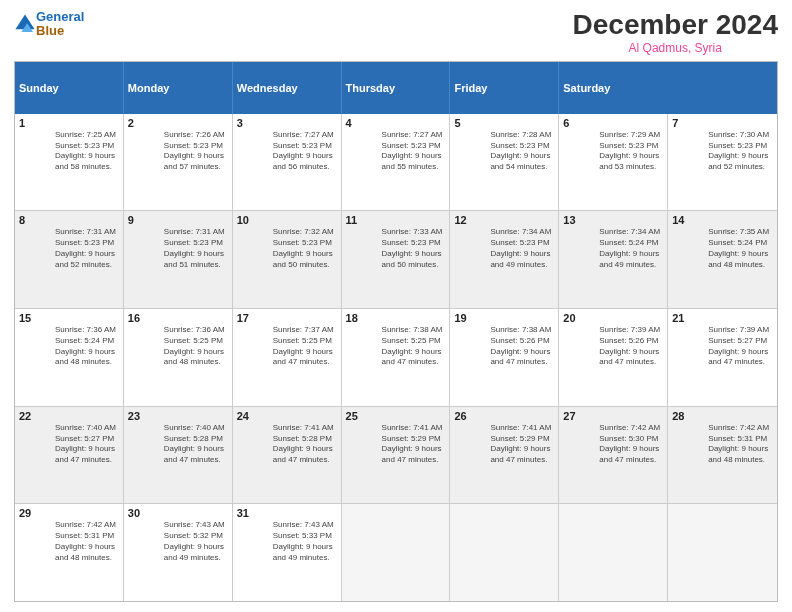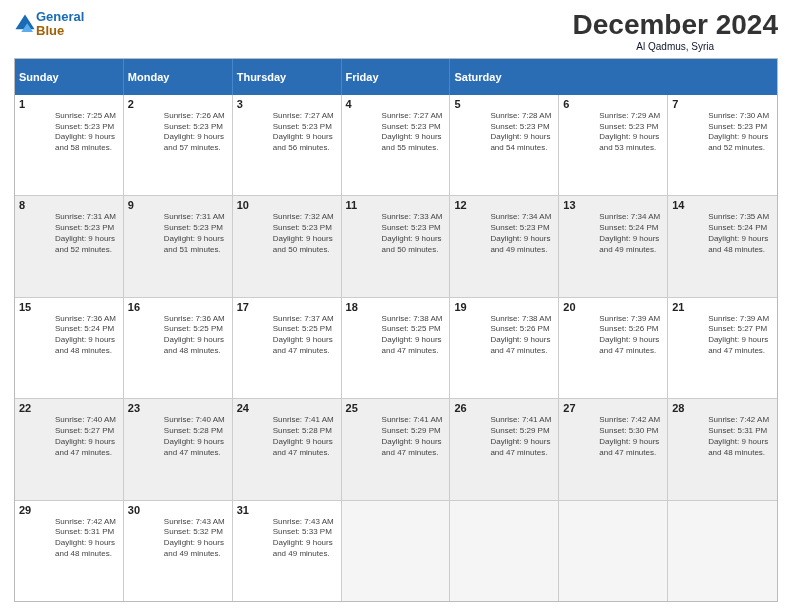--- a/index.html
+++ b/index.html
@@ -43,38 +43,38 @@
     .title-block {
       text-align: center;
     }
     .month-title {
       font-size: 28px;
       font-weight: bold;
       color: #333;
       line-height: 1.1;
     }
     .location {
-      font-size: 10px;
-      color: #0f172a;
+      font-size: 12px;
+      color: #ec4899;
     }
     .calendar {
       flex: 1;
       display: flex;
       flex-direction: column;
     }
     .cal-header {
       display: grid;
       grid-template-columns: repeat(7, 1fr);
       background: #2a6db5;
     }
     .cal-header-cell {
       color: #fff;
       font-size: 11px;
       font-weight: bold;
-      padding: 12px 4px;
+      padding: 20px 4px;
       text-align: left;
       border-right: 1px solid #4488cc;
     }
     .cal-header-cell:last-child { border-right: none; }
     .cal-body {
       display: flex;
       flex-direction: column;
       flex: 1;
     }
     .cal-row {
@@ -129,20 +129,21 @@
     <div class="title-block">
       <div class="month-title">December 2024</div>
       <div class="location">Al Qadmus, Syria</div>
     </div>
   </div>
 
   <div class="calendar outline-border">
     <div class="cal-header">
       <div class="cal-header-cell">Sunday</div>
       <div class="cal-header-cell">Monday</div>
+      <div class="cal-header-cell">Wednesday</div>
       <div class="cal-header-cell">Thursday</div>
       <div class="cal-header-cell">Friday</div>
       <div class="cal-header-cell">Saturday</div>
     </div>
 
     <div class="cal-body">
 
       <div class="cal-row">
         <div class="cal-cell">
           <div class="day-num">1</div>

